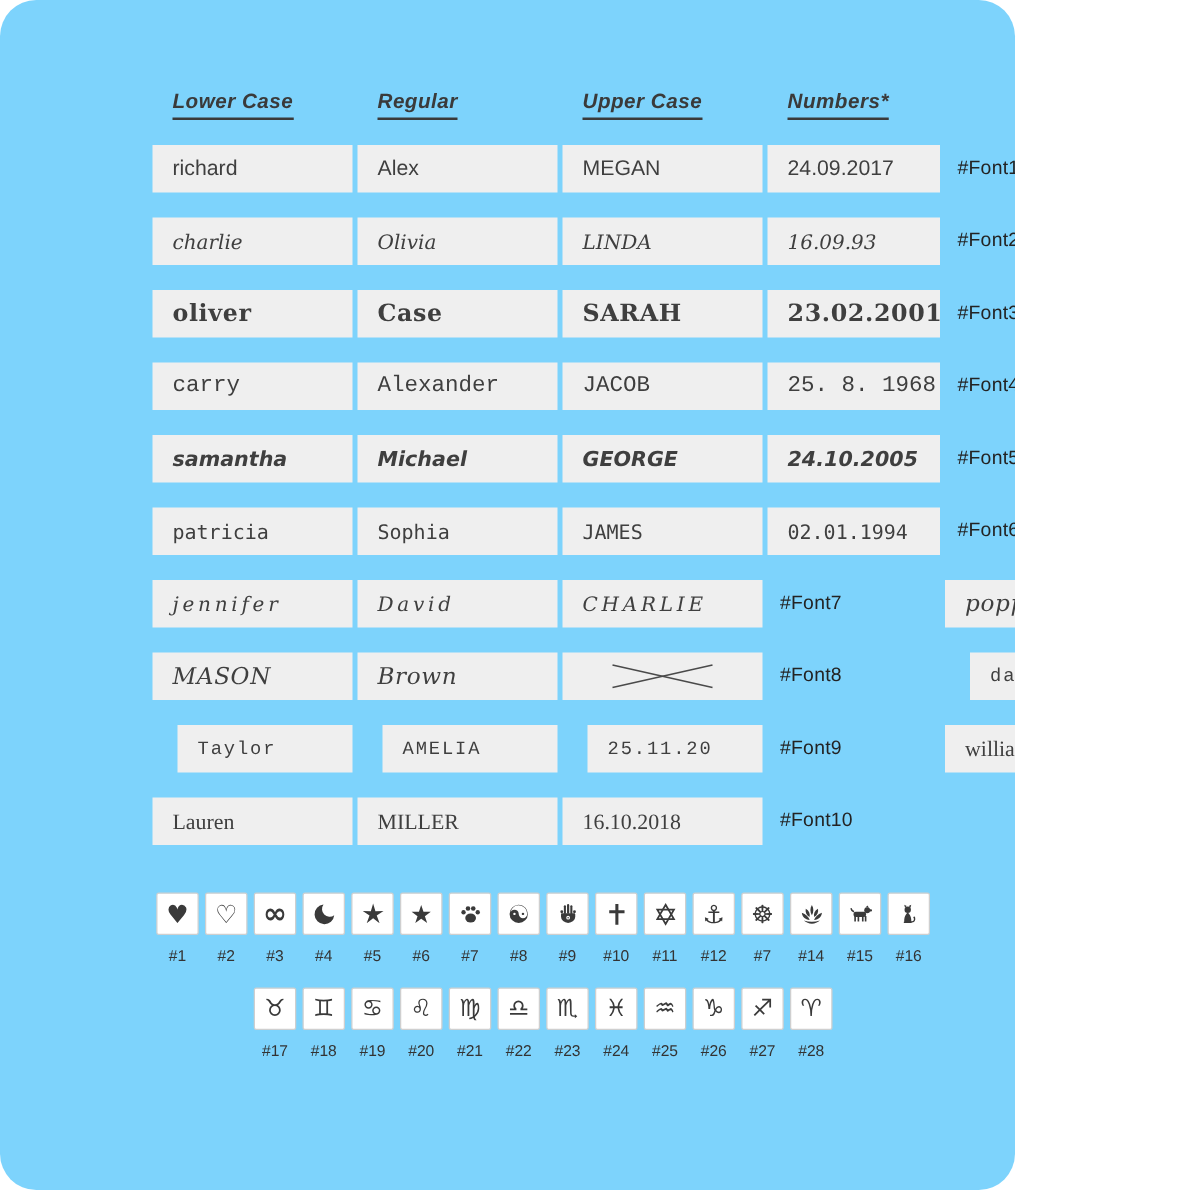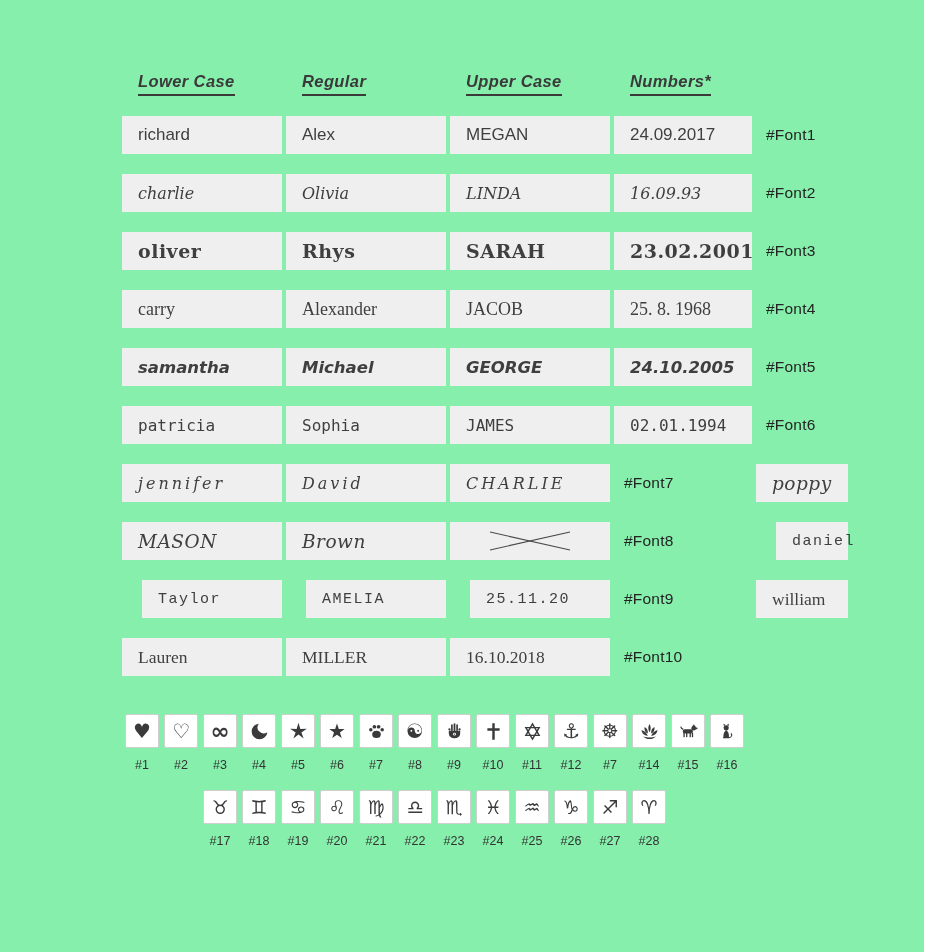--- a/index.html
+++ b/index.html
@@ -1,34 +1,34 @@
 <!DOCTYPE html>
 <html><head>
 <meta charset="utf-8">
 <style>
   html,body{margin:0;padding:0;background:#fff;}
-  .page{position:relative;width:924px;height:952px;background:#86efac;overflow:hidden;
-        font-family:"Liberation Sans",sans-serif;color:#3f3f3f;}
+  .page{position:relative;width:812px;height:952px;background:#7dd3fc;overflow:hidden;
+        font-family:"Liberation Sans",sans-serif;color:#3f3f3f;border-radius:29px;}
   
   .table-area{position:absolute;left:122px;top:68px;}
   .grid{display:grid;grid-template-columns:160px 160px 160px 138px 92px;gap:20px 4px;}
   .hcell{display:flex;align-items:flex-end;padding-left:16px;height:28px;}
   .hcell span{font-style:italic;font-weight:bold;font-size:16.5px;color:#3a3a3a;
               letter-spacing:.4px;border-bottom:2px solid #3a3a3a;padding-bottom:3px;}
   .cell{background:#efefef;height:38px;display:flex;align-items:center;
         padding-left:16px;box-sizing:border-box;color:#3f3f3f;white-space:nowrap;}
   .cell.crossed{justify-content:center;padding-left:0;}
   .flabel{display:flex;align-items:center;padding-left:10px;font-size:15.5px;color:#232323;
           letter-spacing:.2px;background:transparent;}
   .hspacer{background:transparent;}
   
   .f1{font-family:"Liberation Sans",sans-serif;font-size:17px;}
   .f2{font-family:"DejaVu Serif",serif;font-style:italic;font-size:16px;}
   .f3{font-family:"DejaVu Serif",serif;font-weight:bold;font-size:19px;letter-spacing:.5px;text-align:center;}
-  .f4{font-family:Liberation Serif, serif;font-size:18px;}
+  .f4{font-family:Liberation Mono, monospace;font-size:18px;}
   .f5{font-family:"DejaVu Sans",sans-serif;font-weight:bold;font-style:italic;font-size:16.5px;}
   .f6{font-family:"DejaVu Sans Mono",monospace;font-size:16px;text-align:center;}
   .f7{font-family:"DejaVu Serif",serif;font-style:italic;font-size:16px;letter-spacing:3px;}
   .f8{font-family:"DejaVu Serif",serif;font-style:italic;font-size:18.5px;letter-spacing:.5px;}
   .f9{font-family:"Liberation Mono",monospace;font-size:15px;letter-spacing:1.5px;margin-left:20px;}
   .f10{font-family:"Liberation Serif",serif;font-size:17.5px;}
   
   .symbols{position:absolute;left:0;top:714px;width:952px;}
   .sym-row{display:flex;gap:5px;}
   .sym-row.r1{margin-left:125px;}
@@ -71,21 +71,21 @@
       <div class="cell f1">24.09.2017</div>
       <div class="flabel">#Font1</div>
 
       <div class="cell f2">charlie</div>
       <div class="cell f2">Olivia</div>
       <div class="cell f2">LINDA</div>
       <div class="cell f2">16.09.93</div>
       <div class="flabel">#Font2</div>
 
       <div class="cell f3">oliver</div>
-      <div class="cell f3">Rhys</div>
+      <div class="cell f3">Case</div>
       <div class="cell f3">SARAH</div>
       <div class="cell f3">23.02.2001</div>
       <div class="flabel">#Font3</div>
 
       <div class="cell f4">carry</div>
       <div class="cell f4">Alexander</div>
       <div class="cell f4">JACOB</div>
       <div class="cell f4">25. 8. 1968</div>
       <div class="flabel">#Font4</div>
 

